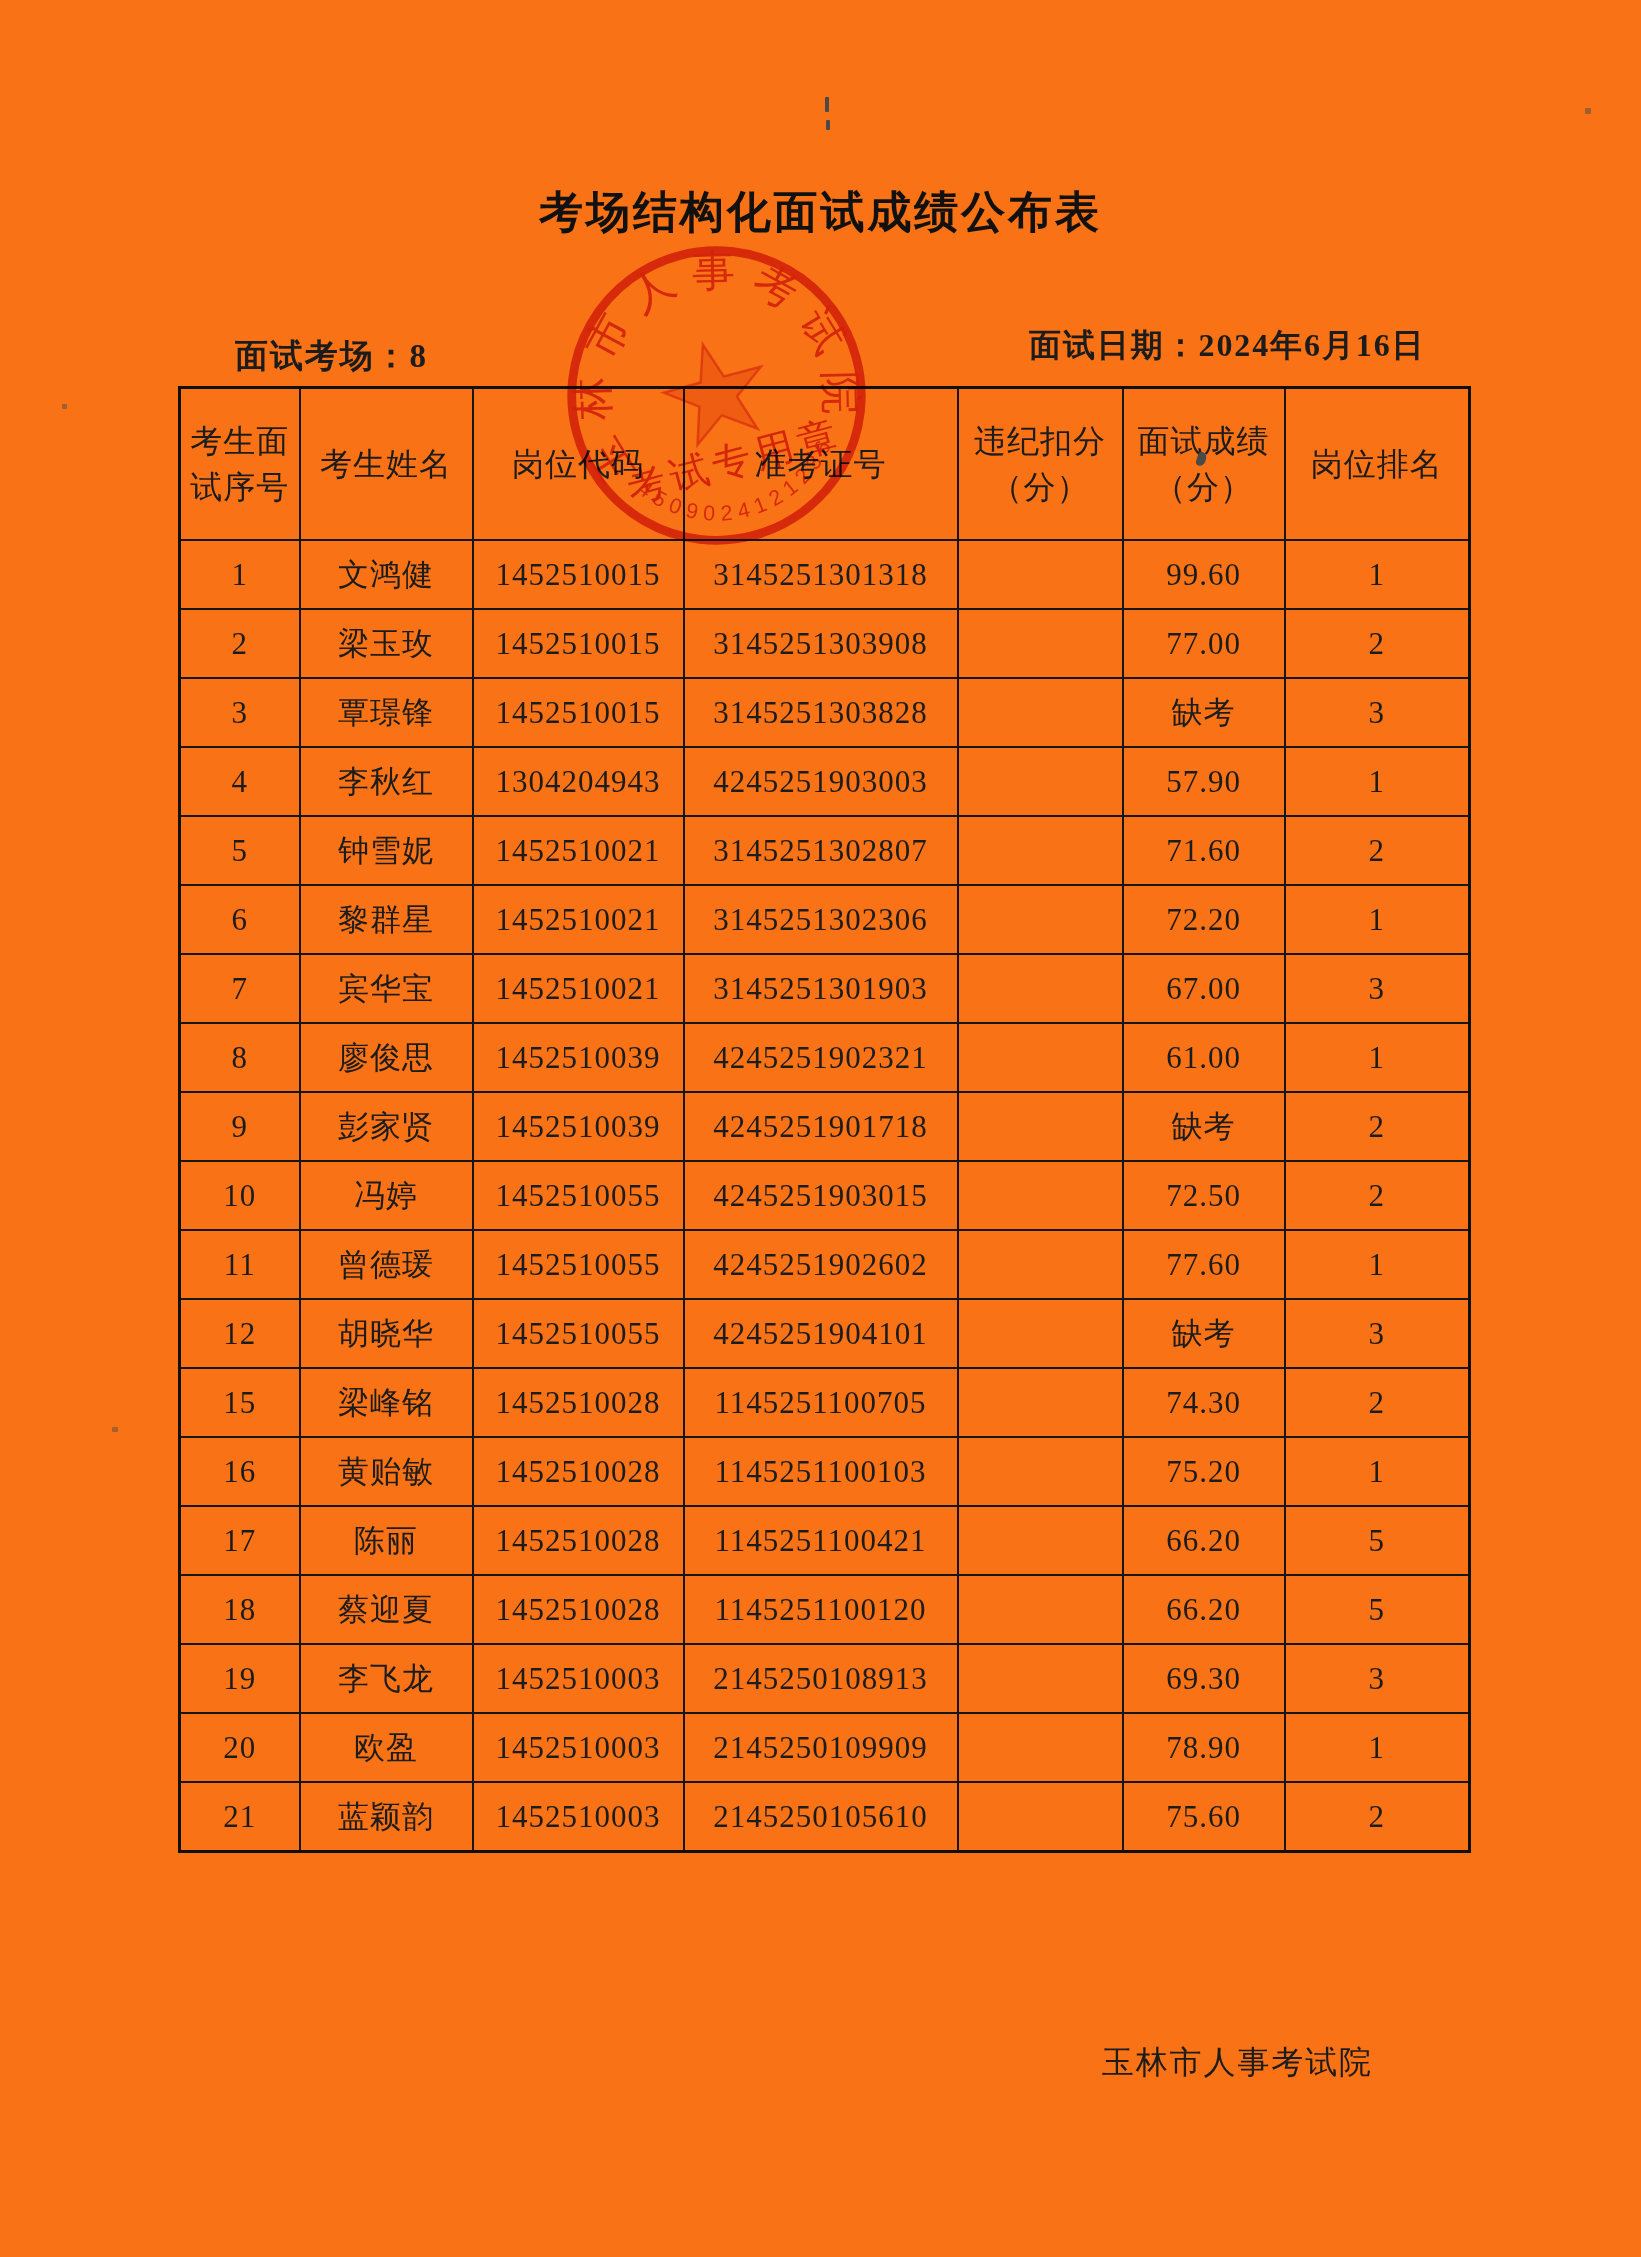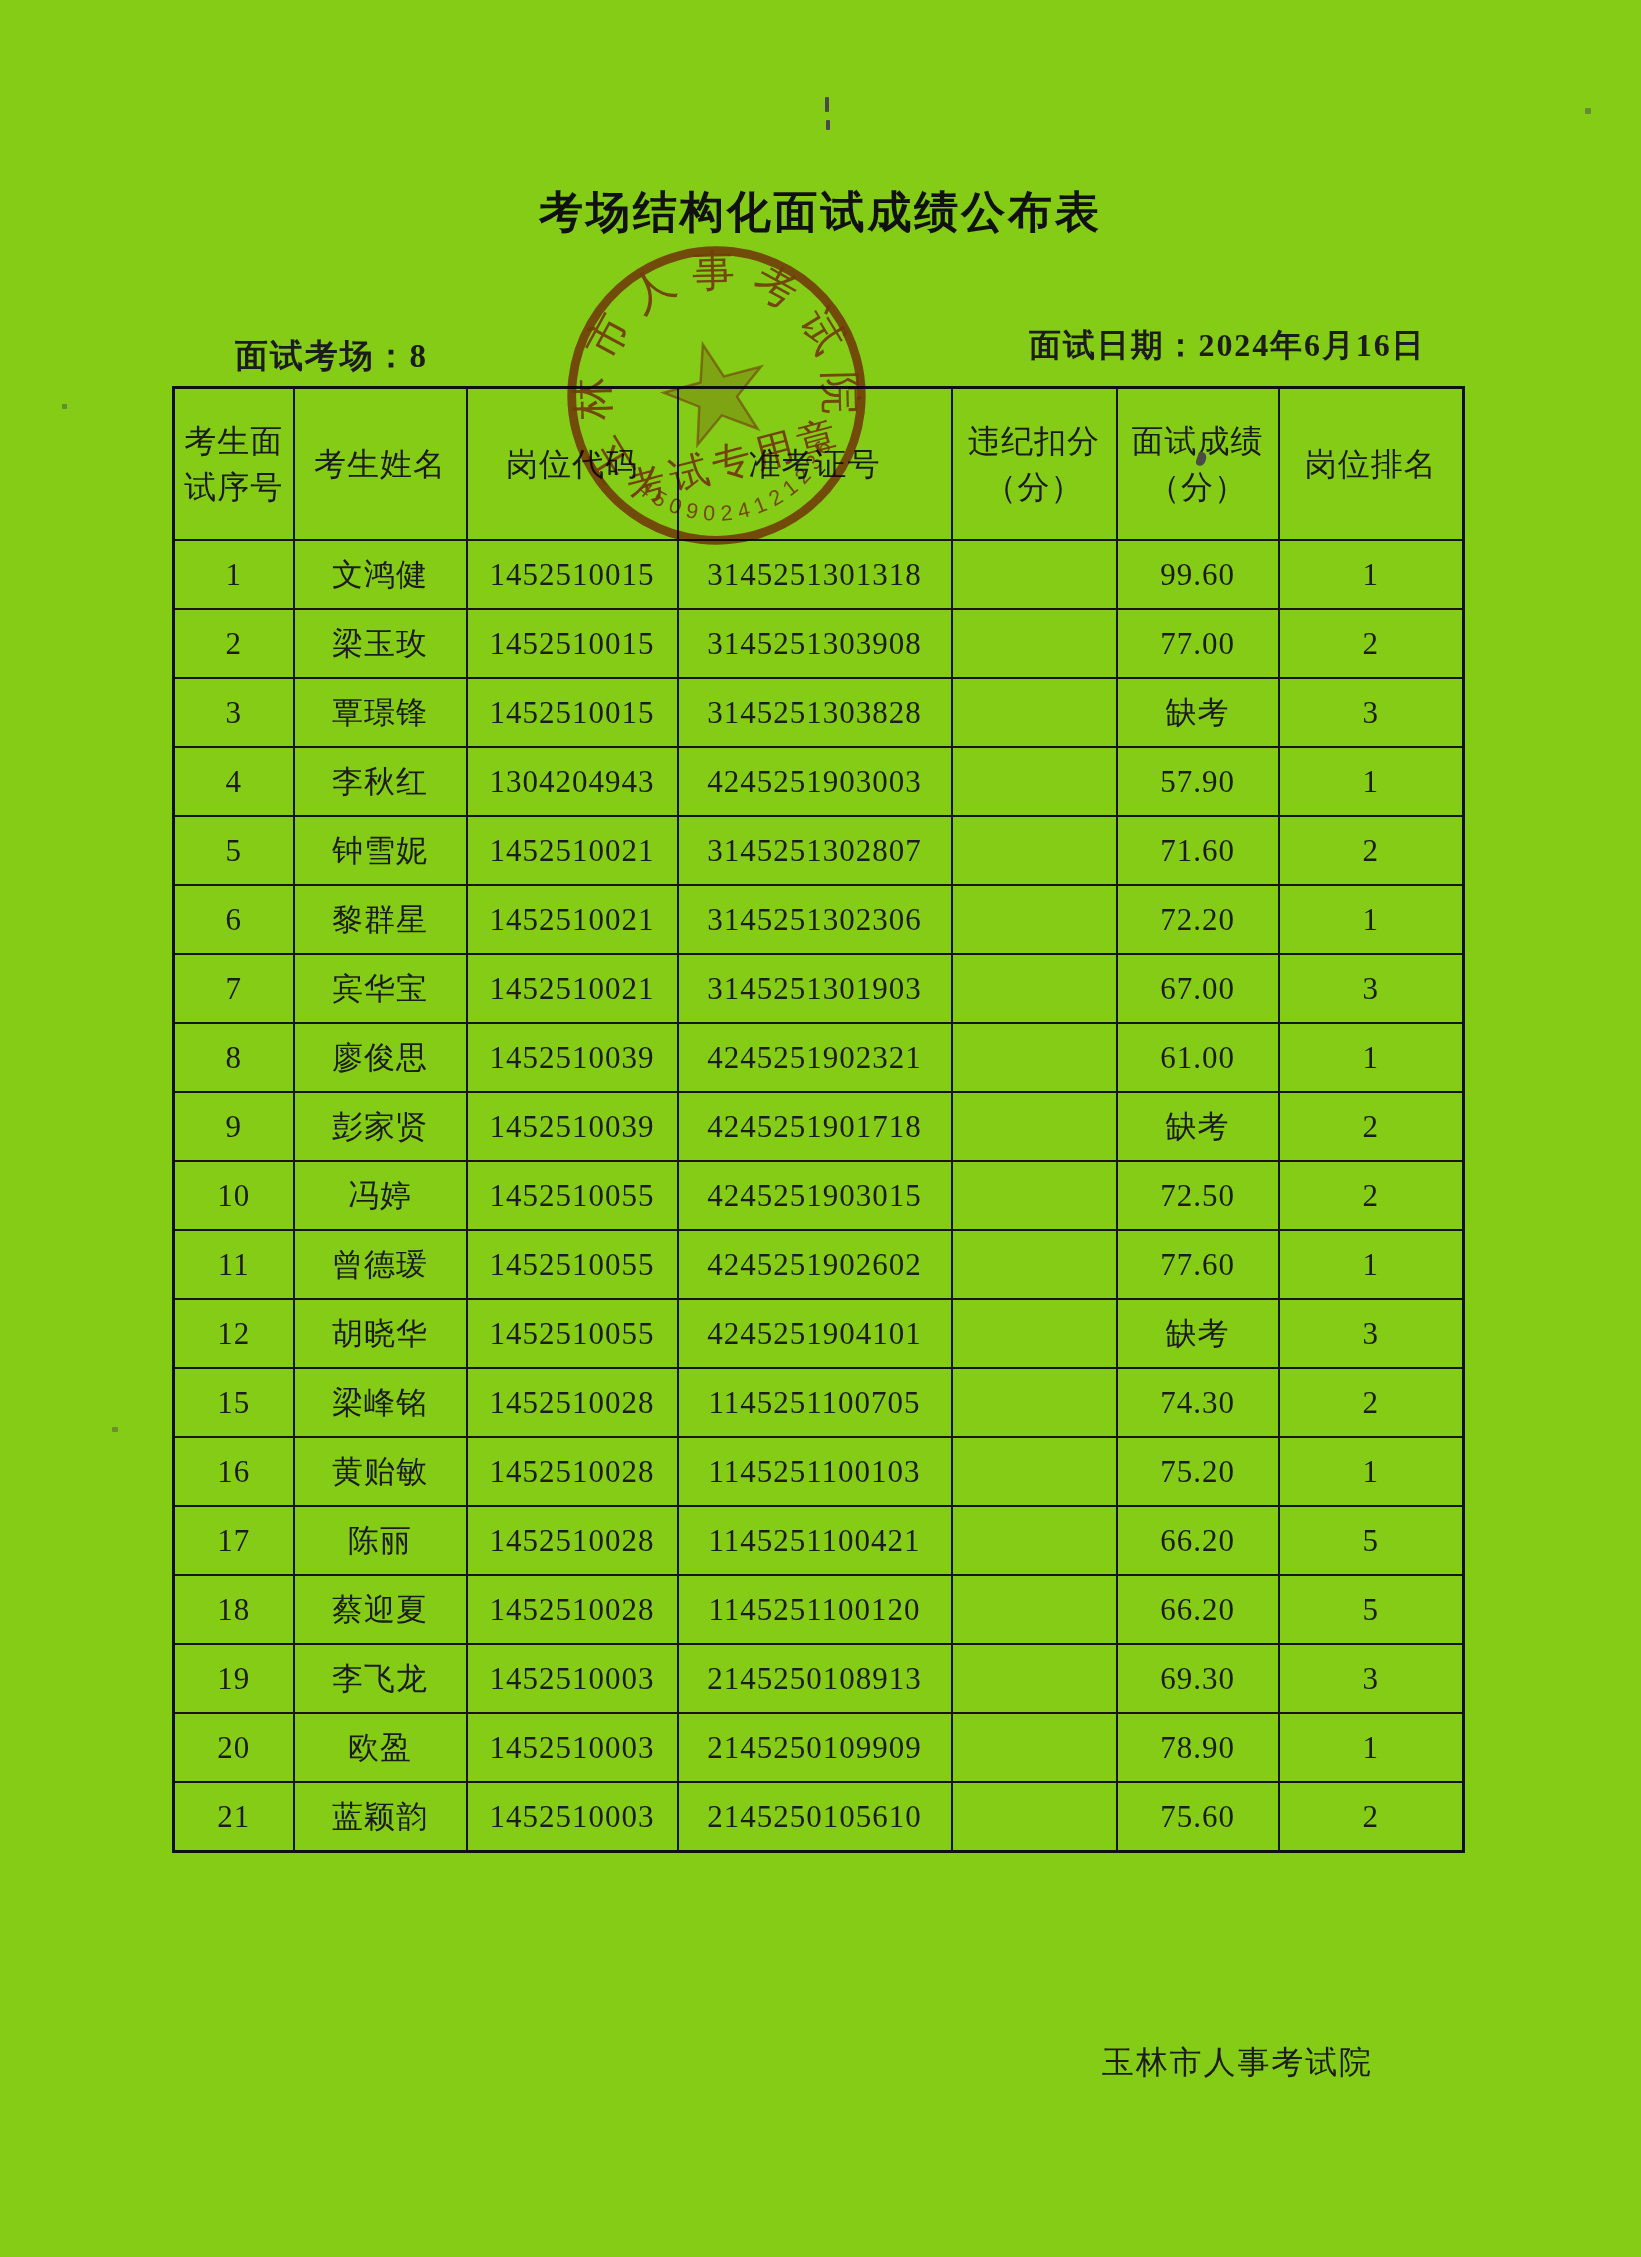--- a/index.html
+++ b/index.html
@@ -1,41 +1,41 @@
 <!DOCTYPE html>
 <html><head>
 <meta charset="utf-8">
 <style>
   html,body{margin:0;padding:0;background:#e8e8e6;}
   .page{
     position:relative;
     width:1641px;height:2257px;
     margin:0 auto;
-    background:#84cc16;
+    background:#f97316;
     overflow:hidden;
     font-family:"Liberation Serif","DejaVu Serif",serif;
     color:#1c1c1c;
   }
   .doc-title{
     position:absolute;left:0;right:0;top:183px;
     text-align:center;
     font-family:"Liberation Sans","DejaVu Sans",sans-serif;
     font-weight:700;font-size:44px;letter-spacing:2.9px;
     color:#111;
   }
   .meta-room{
     position:absolute;left:235px;top:334px;
     font-size:33px;font-weight:600;letter-spacing:1.9px;
   }
   .meta-date{
     position:absolute;left:1029px;top:324px;
     font-size:32px;font-weight:600;letter-spacing:1.9px;
   }
   table.results{
-    position:absolute;left:172px;top:386px;
+    position:absolute;left:178px;top:386px;
     width:1291px;
     border-collapse:collapse;
     table-layout:fixed;
     background:transparent;
   }
   table.results th,table.results td{
     border:2.4px solid #161616;
     text-align:center;vertical-align:middle;
     padding:0 3.9px;
     overflow:hidden;

